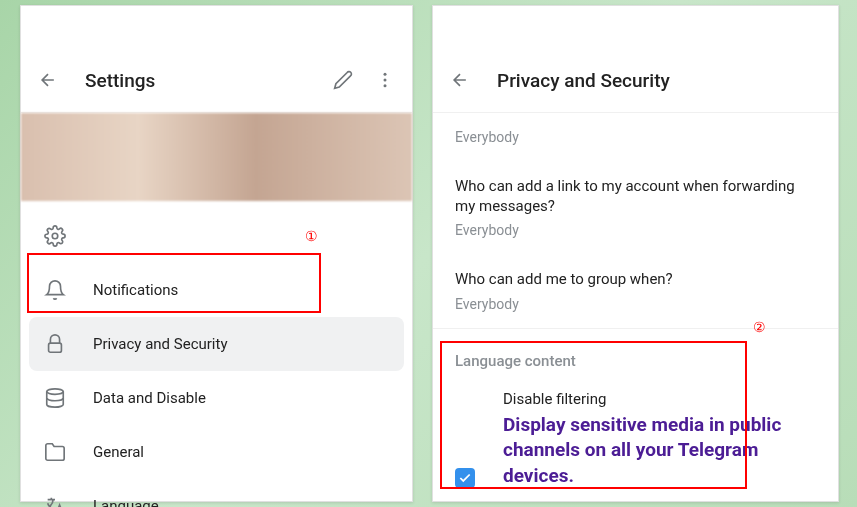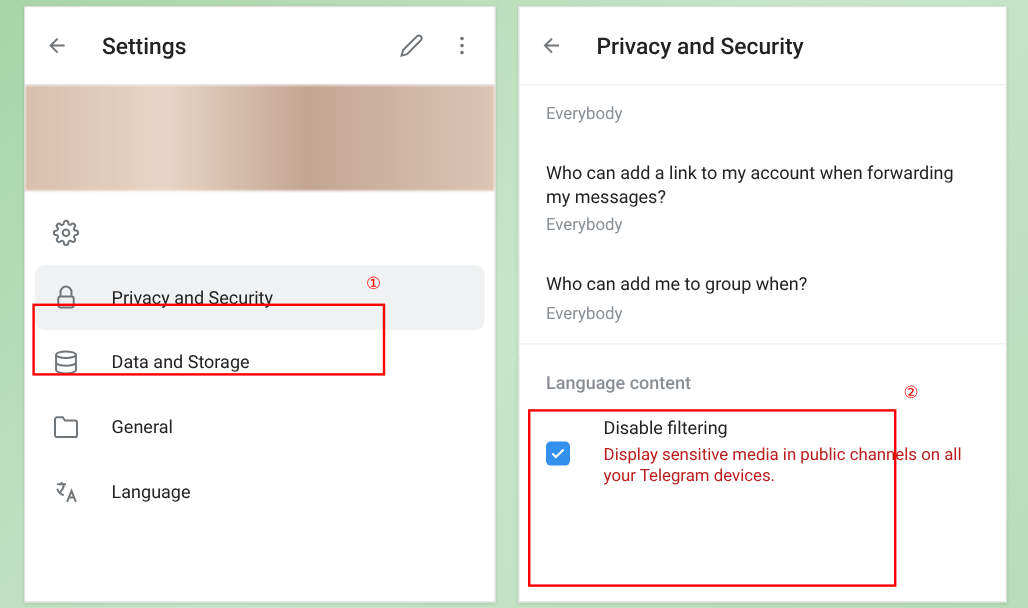--- a/index.html
+++ b/index.html
@@ -29,20 +29,21 @@
       width: 407px;
       height: 497px;
       border: 1px solid #e0e0e0;
     }
     .header {
       height: 65px;
       display: flex;
       align-items: center;
       padding: 0 15px;
       border-bottom: 1px solid #f0f0f0;
+      margin-top: 42px;
     }
     .back-arrow {
       width: 24px;
       height: 24px;
       cursor: pointer;
       display: flex;
       align-items: center;
       justify-content: center;
     }
     .header-title {
@@ -119,21 +120,21 @@
     }
     .section-header {
       padding: 14px 22px 4px;
       font-size: 15px;
       color: #8a8f94;
       font-weight: 500;
     }
     .checkbox-item {
       display: flex;
       padding: 16px 22px;
-      align-items: center;
+      align-items: flex-end;
     }
     .checkbox {
       width: 20px;
       height: 20px;
       border-radius: 4px;
       background: #3390ec;
       display: flex;
       align-items: center;
       justify-content: center;
       flex-shrink: 0;
@@ -142,23 +143,24 @@
     }
     .checkbox-content {
       margin-left: 28px;
     }
     .checkbox-title {
       font-size: 15px;
       color: #222;
       margin-bottom: 4px;
     }
     .checkbox-desc {
-      font-size: 14px;
-      color: #b91c1c;
+      font-size: 19px;
+      color: #4c1d95;
       line-height: 1.35;
+      font-weight: bold;
     }
     .annotation {
       position: absolute;
       border: 2px solid #ff0000;
       pointer-events: none;
     }
     .annotation-1 {
       left: 27px;
       top: 253px;
       width: 294px;
@@ -214,38 +216,47 @@
   <div class="profile-banner"></div>
   <div class="menu-list">
     <div class="menu-item">
       <div class="menu-icon">
         <svg width="22" height="22" viewBox="0 0 24 24" fill="none" stroke="#707579" stroke-width="1.8">
             <circle cx="12" cy="12" r="3"></circle>
             <path d="M19.4 15a1.65 1.65 0 0 0 .33 1.82l.06.06a2 2 0 1 1-2.83 2.83l-.06-.06a1.65 1.65 0 0 0-1.82-.33 1.65 1.65 0 0 0-1 1.51V21a2 2 0 0 1-4 0v-.09A1.65 1.65 0 0 0 9 19.4a1.65 1.65 0 0 0-1.82.33l-.06.06a2 2 0 0 1-2.83-2.83l.06-.06a1.65 1.65 0 0 0 .33-1.82 1.65 1.65 0 0 0-1.51-1H3a2 2 0 0 1 0-4h.09A1.65 1.65 0 0 0 4.6 9a1.65 1.65 0 0 0-.33-1.82l-.06-.06a2 2 0 0 1 2.83-2.83l.06.06a1.65 1.65 0 0 0 1.82.33H9a1.65 1.65 0 0 0 1-1.51V3a2 2 0 0 1 4 0v.09a1.65 1.65 0 0 0 1 1.51 1.65 1.65 0 0 0 1.82-.33l.06-.06a2 2 0 0 1 2.83 2.83l-.06.06a1.65 1.65 0 0 0-.33 1.82V9a1.65 1.65 0 0 0 1.51 1H21a2 2 0 0 1 0 4h-.09a1.65 1.65 0 0 0-1.51 1z"></path>
           </svg>
       </div>
     </div>
+    <div class="menu-item">
+      <div class="menu-icon">
+        <svg width="22" height="22" viewBox="0 0 24 24" fill="none" stroke="#707579" stroke-width="1.8">
+            <path d="M18 8A6 6 0 0 0 6 8c0 7-3 9-3 9h18s-3-2-3-9"></path>
+            <path d="M13.73 21a2 2 0 0 1-3.46 0"></path>
+          </svg>
+      </div>
+      <div class="menu-label">Notifications</div>
+    </div>
     <div class="menu-item active">
       <div class="menu-icon">
         <svg width="22" height="22" viewBox="0 0 24 24" fill="none" stroke="#707579" stroke-width="1.8">
             <rect x="5" y="11" width="14" height="10" rx="2"></rect>
             <path d="M7 11V7a5 5 0 0 1 10 0v4"></path>
           </svg>
       </div>
       <div class="menu-label">Privacy and Security</div>
     </div>
     <div class="menu-item">
       <div class="menu-icon">
         <svg width="22" height="22" viewBox="0 0 24 24" fill="none" stroke="#707579" stroke-width="1.8">
             <ellipse cx="12" cy="5" rx="9" ry="3"></ellipse>
             <path d="M21 12c0 1.66-4 3-9 3s-9-1.34-9-3"></path>
             <path d="M3 5v14c0 1.66 4 3 9 3s9-1.34 9-3V5"></path>
           </svg>
       </div>
-      <div class="menu-label">Data and Storage</div>
+      <div class="menu-label">Data and Disable</div>
     </div>
     <div class="menu-item">
       <div class="menu-icon">
         <svg width="22" height="22" viewBox="0 0 24 24" fill="none" stroke="#707579" stroke-width="1.8">
             <path d="M22 19a2 2 0 0 1-2 2H4a2 2 0 0 1-2-2V5a2 2 0 0 1 2-2h5l2 3h9a2 2 0 0 1 2 2z"></path>
           </svg>
       </div>
       <div class="menu-label">General</div>
     </div>
     <div class="menu-item">

